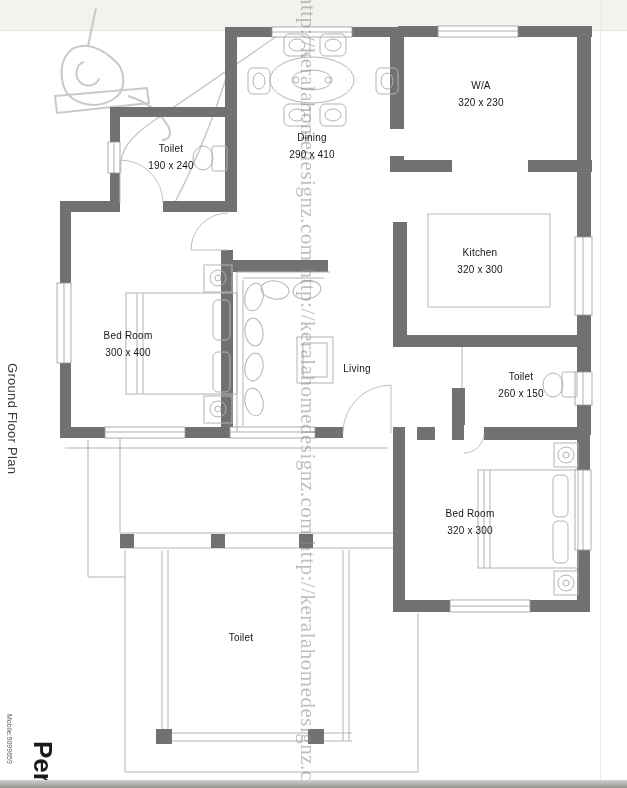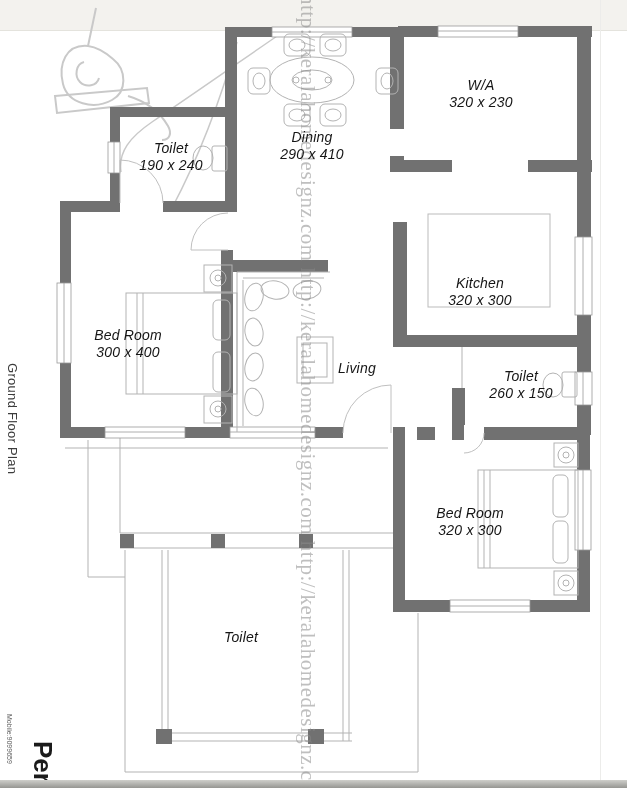--- a/index.html
+++ b/index.html
@@ -6,21 +6,21 @@
   .stage{
     position:relative;width:627px;height:788px;overflow:hidden;background:#ffffff;
     font-family:"Liberation Sans", sans-serif;
   }
   .top-strip{position:absolute;left:0;top:0;width:627px;height:30px;background:#f3f2ee;border-bottom:1px solid #e4e3dd;}
   .right-edge{position:absolute;left:600px;top:0;width:1px;height:788px;background:#ececea;}
   .bottom-band{position:absolute;left:0;bottom:0;width:627px;height:8px;background:linear-gradient(#cfcfcb,#969692);}
   .plan-svg{position:absolute;left:0;top:0;}
   .room-label{
     position:absolute;width:120px;text-align:center;color:#151515;
-    font-size:14px;line-height:17px;letter-spacing:0.2px;font-style:italic;
+    font-size:10px;line-height:17px;letter-spacing:0.2px;
   }
   .room-label .nm,.room-label .dm{display:block;}
   .wm{
     position:absolute;left:322px;top:-6px;
     transform:rotate(90deg);transform-origin:0 0;
     font-family:"Liberation Serif", serif;font-size:21px;line-height:28px;
     color:rgba(138,138,138,0.55);white-space:nowrap;letter-spacing:0.5px;
   }
   .sidebar-title{
     position:absolute;left:20px;top:363px;width:120px;height:18px;
@@ -257,21 +257,21 @@
     <span class="dm">190 x 240</span>
   </div>
   <div class="room-label" style="left:252px;top:129px;">
     <span class="nm">Dining</span>
     <span class="dm">290 x 410</span>
   </div>
   <div class="room-label" style="left:421px;top:77px;">
     <span class="nm">W/A</span>
     <span class="dm">320 x 230</span>
   </div>
-  <div class="room-label" style="left:420px;top:244px;margin-top:31px;">
+  <div class="room-label" style="left:420px;top:244px;">
     <span class="nm">Kitchen</span>
     <span class="dm">320 x 300</span>
   </div>
   <div class="room-label" style="left:68px;top:327px;">
     <span class="nm">Bed Room</span>
     <span class="dm">300 x 400</span>
   </div>
   <div class="room-label" style="left:297px;top:360px;">
     <span class="nm">Living</span>
   </div>

